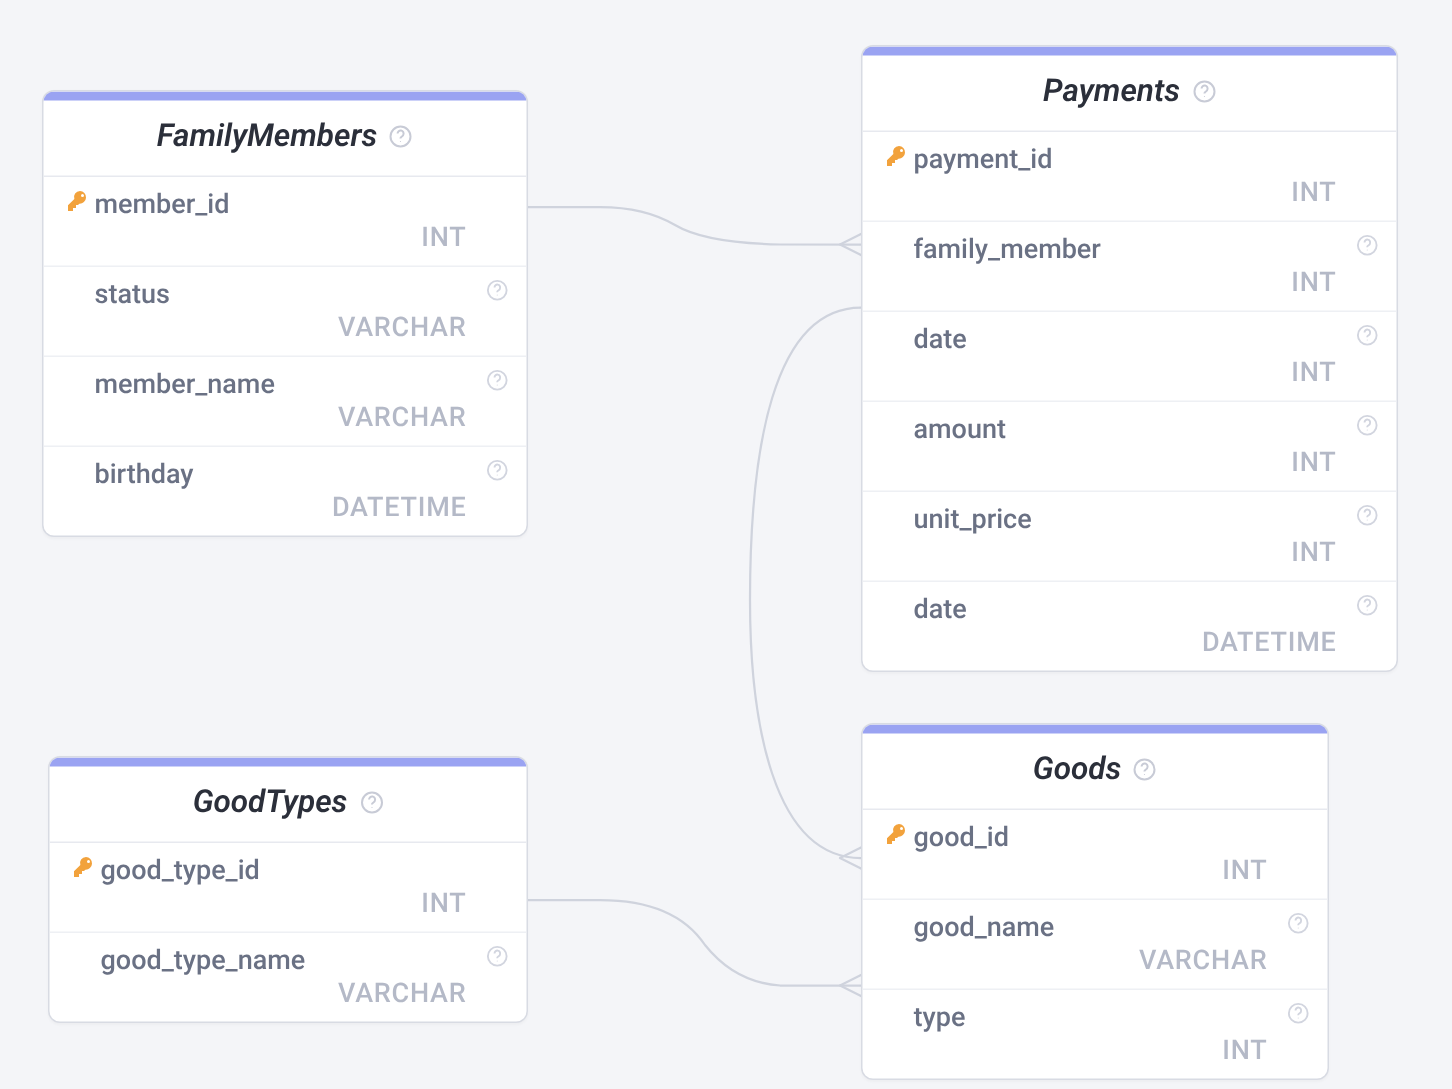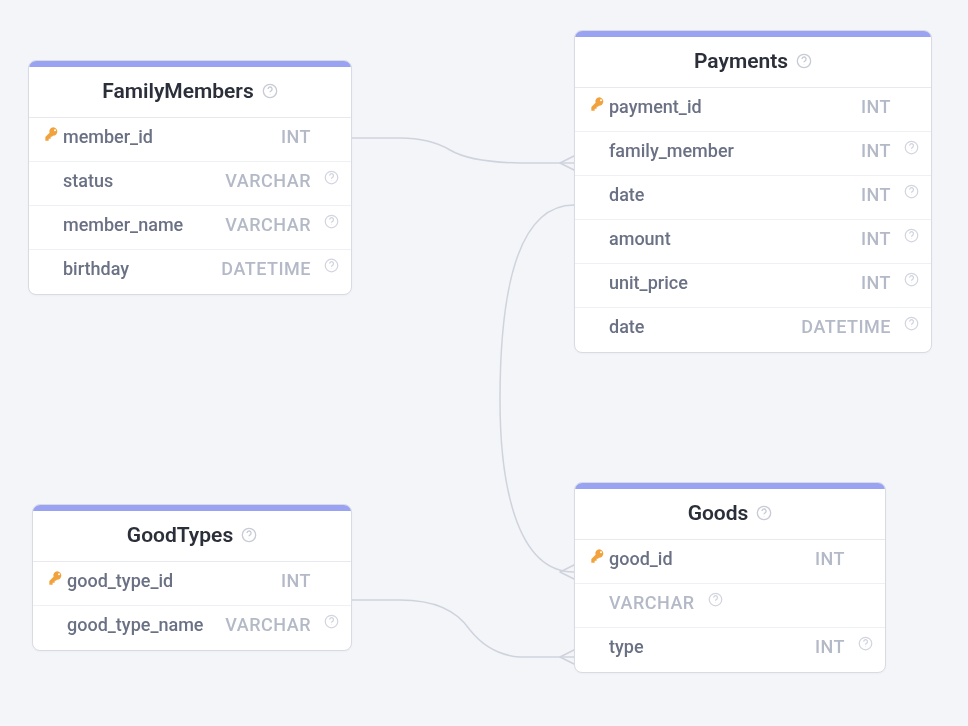--- a/index.html
+++ b/index.html
@@ -34,20 +34,21 @@
   .table-header {
     display: flex;
     align-items: center;
     justify-content: center;
     gap: 8px;
     padding: 12px 10px 14px;
     border-bottom: 1px solid #e7e9ef;
     font-weight: 600;
     color: #2b2f3a;
     font-size: 21px;
+    font-style: italic;
   }
   .table-header .help-icon {
     color: #c8cbd6;
     font-size: 16px;
     display: inline-flex;
   }
   .row {
     display: flex;
     align-items: flex-start;
     padding: 8px 12px;
@@ -71,20 +72,21 @@
     overflow: hidden;
     text-overflow: clip;
     padding-right: 6px;
   }
   .row .col-type {
     color: #b4b9c7;
     font-size: 18px;
     font-weight: 500;
     letter-spacing: 0.5px;
     padding-right: 6px;
+    margin-top: 22px;
   }
   .row .help-slot {
     width: 22px;
     display: flex;
     align-items: center;
     justify-content: flex-end;
   }
   .row .help-slot .help-icon {
     color: #d2d5df;
     font-size: 16px;
@@ -346,20 +348,21 @@
               <path d="M14 2a6 6 0 0 0-5.65 8L2 16.34V22h5v-3h3v-3h2l1.35-1.35A6 6 0 1 0 14 2zm2.5 6a1.5 1.5 0 1 1 0-3 1.5 1.5 0 0 1 0 3z"></path>
             </svg>
           </span>
         </span>
         <span class="col-name">good_id</span>
         <span class="col-type">INT</span>
         <span class="help-slot"></span>
       </div>
       <div class="row">
         <span class="key-slot"></span>
+        <span class="col-name">good_name</span>
         <span class="col-type">VARCHAR</span>
         <span class="help-slot">
           <span class="help-icon">
             <svg width="15" height="15" viewBox="0 0 24 24" fill="none" stroke="currentColor" stroke-width="2">
               <circle cx="12" cy="12" r="10"></circle>
               <path d="M9.1 9a3 3 0 1 1 5.8 1c0 2-3 2-3 4"></path>
               <circle cx="12" cy="17" r="0.6" fill="currentColor" stroke="none"></circle>
             </svg>
           </span>
         </span>

